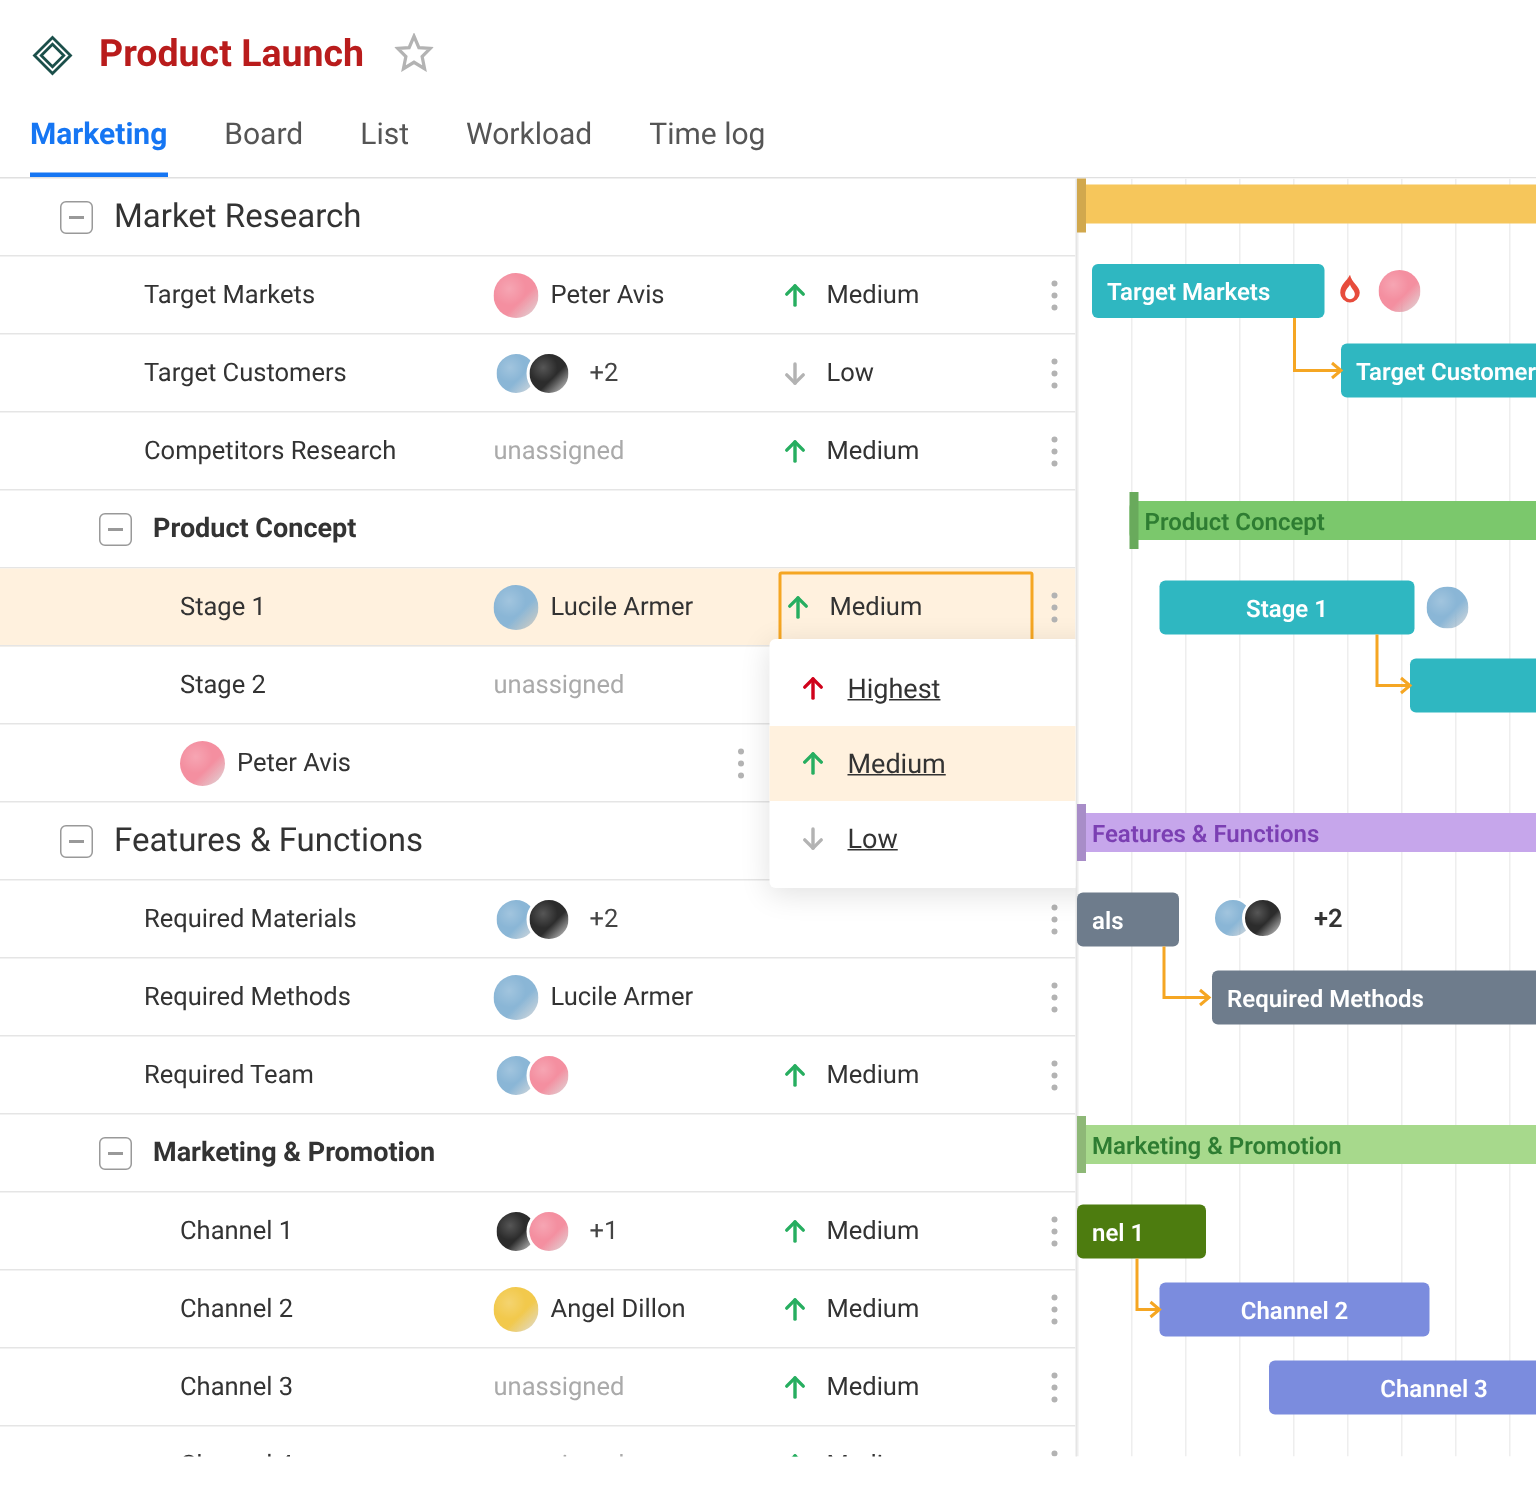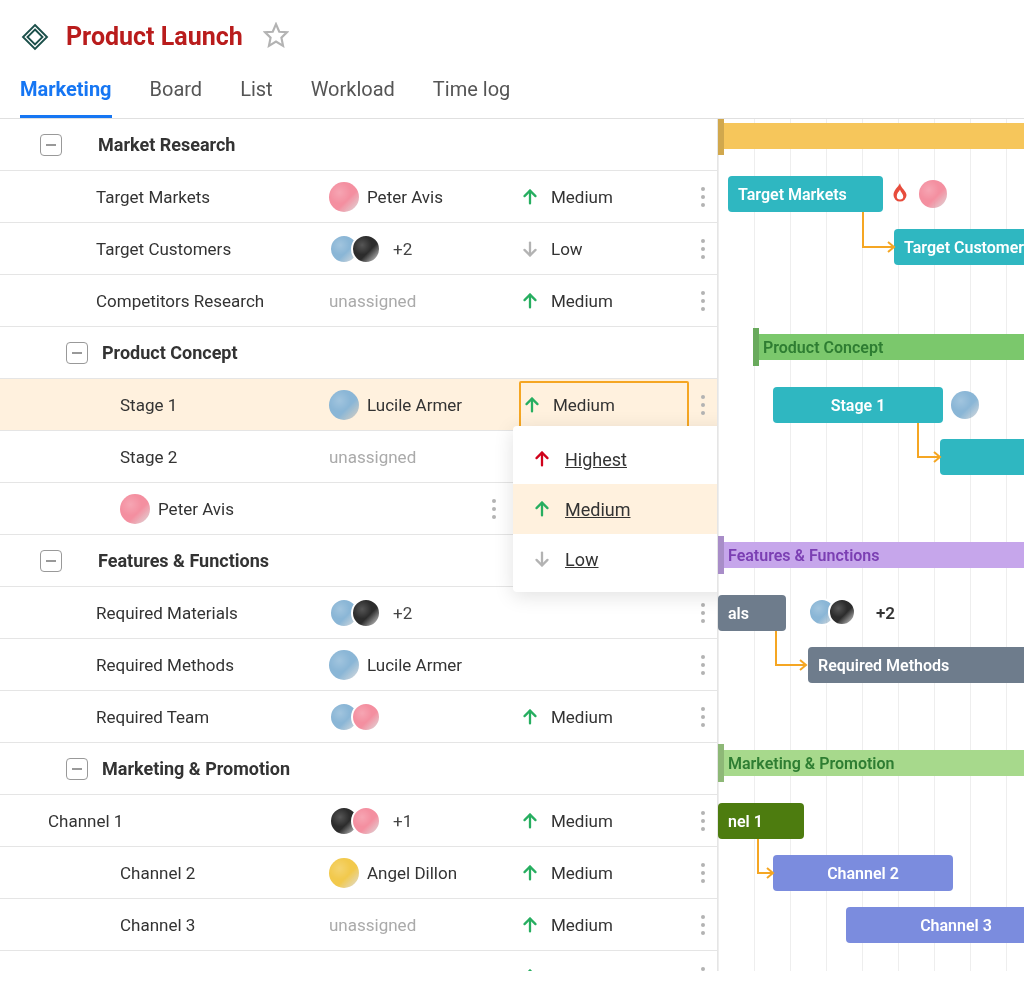--- a/index.html
+++ b/index.html
@@ -12,21 +12,21 @@
 
 .tabs { display: flex; gap: 38px; padding: 22px 20px 0; border-bottom: 1px solid #e0e0e0; }
 .tab { font-size: 20px; color: #555; padding-bottom: 14px; cursor: pointer; }
 .tab.active { color: #1676F3; font-weight: 700; border-bottom: 3px solid #1676F3; }
 
 .content { display: flex; height: calc(997px - 145px); }
 .taskpane { width: 718px; border-right: 1px solid #e5e5e5; overflow: hidden; position: relative; }
 .gantt { flex: 1; position: relative; background: #fff; overflow: hidden; }
 
 .row { display: flex; align-items: center; height: 52px; border-bottom: 1px solid #e5e5e5; padding-left: 40px; }
-.row.group { font-weight: 700; font-size: 18px; padding-left: 40px; gap: 22px; }
+.row.group { font-weight: 400; font-size: 22px; padding-left: 40px; }
 .row.subgroup { font-weight: 700; font-size: 18px; padding-left: 66px; }
 .row.task { padding-left: 96px; font-size: 17px; }
 .row.selected { background: #FFF1DE; }
 
 .collapse { width: 22px; height: 22px; border: 1.5px solid #999; border-radius: 4px; display: inline-flex; align-items: center; justify-content: center; margin-right: 14px; color: #999; cursor:pointer; background:#fff; flex-shrink:0;}
 .collapse-line { width: 10px; height: 2px; background: #999; }
 
 .name-col { flex: 1; display:flex; align-items:center;}
 .assignee-col { width: 190px; display: flex; align-items: center; gap: 8px; }
 .priority-col { width: 170px; display: flex; align-items: center; gap: 10px; font-size: 17px; }
@@ -299,21 +299,21 @@
             <circle cx="3" cy="19" r="2" fill="#b3b3b3"></circle>
           </svg>
         </div>
       </div>
       <div class="row subgroup">
         <button class="collapse">
           <span class="collapse-line"></span>
         </button>
         <span>Marketing &amp; Promotion</span>
       </div>
-      <div class="row task" style="padding-left: 48px; align-items: center;">
+      <div class="row task" style="padding-left: 120px; align-items: center;">
         <div class="name-col">
           <span>Channel 1</span>
         </div>
         <div class="assignee-col">
           <span class="avatar-stack">
             <span class="avatar" style="background: radial-gradient(circle at 35% 35%, rgba(255, 255, 255, 0.2) 0%, transparent 40%), linear-gradient(135deg, rgb(44, 44, 44) 0%, rgb(44, 44, 44) 60%, rgba(0, 0, 0, 0.133) 100%);"></span>
             <span class="avatar" style="background: radial-gradient(circle at 35% 35%, rgba(255, 255, 255, 0.2) 0%, transparent 40%), linear-gradient(135deg, rgb(244, 143, 160) 0%, rgb(244, 143, 160) 60%, rgba(0, 0, 0, 0.133) 100%);"></span>
           </span>
           <span class="plus-count">+1</span>
         </div>

